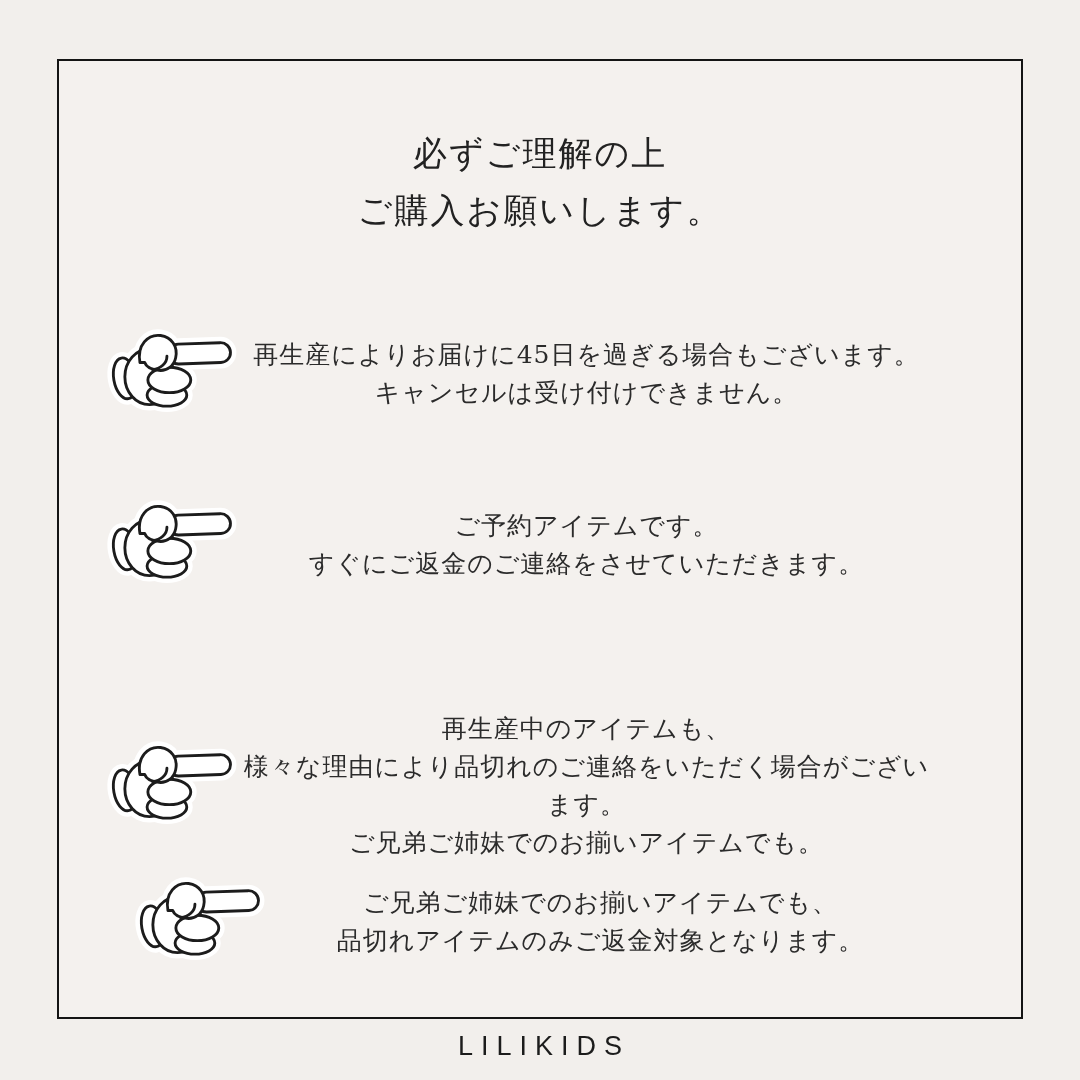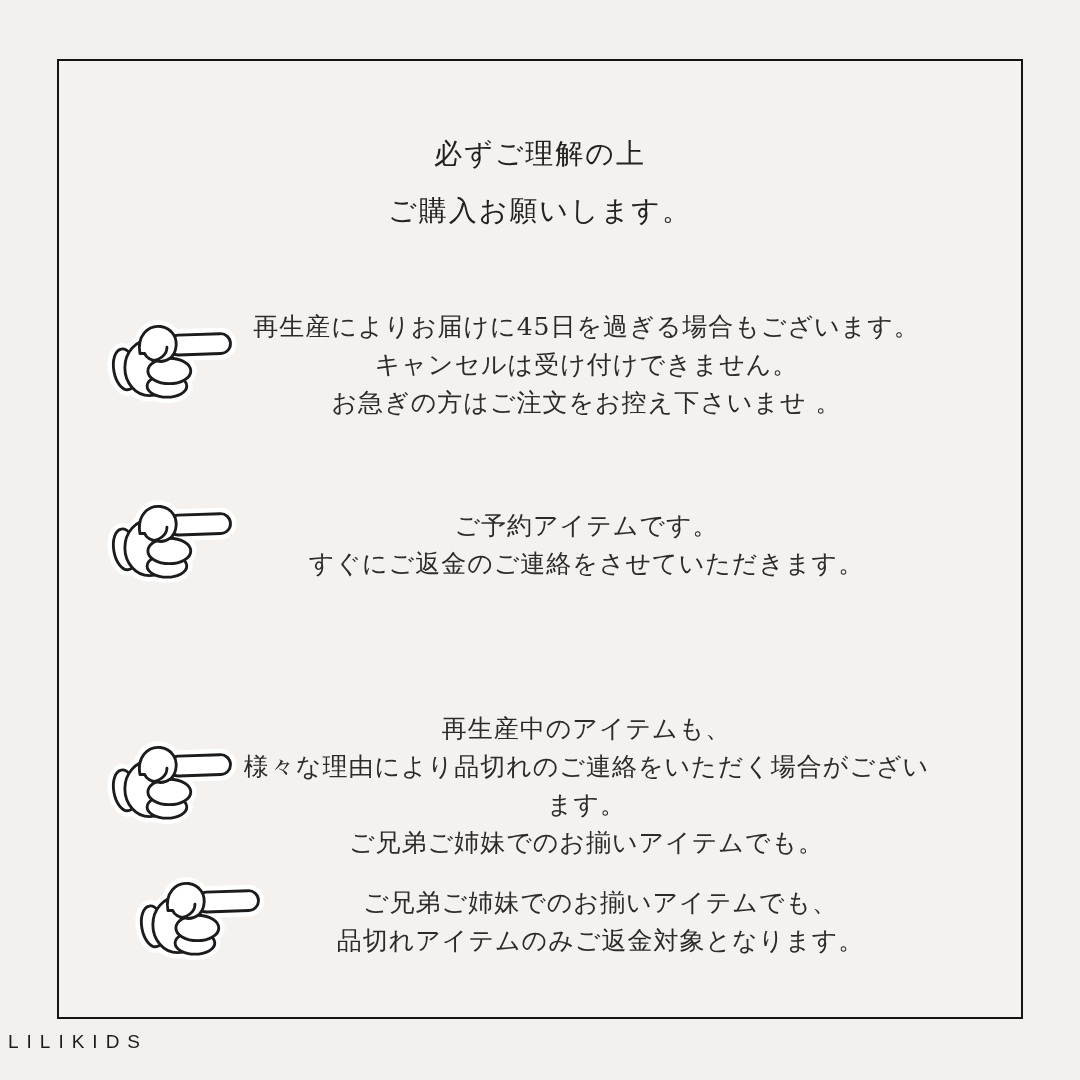--- a/index.html
+++ b/index.html
@@ -16,33 +16,33 @@
     position:absolute;
     left:57px; top:59px;
     width:966px; height:960px;
     border:2.5px solid #141414;
     background:#f4f1ee;
   }
   .title {
     position:absolute;
     top:64px; left:0; right:0;
     text-align:center;
-    font-size:28px;
+    font-size:34px;
     line-height:57px;
     letter-spacing:2px;
     color:#222222;
   }
   .section {
     position:absolute;
     left:0; right:0;
     transform:translateY(-50%);
     display:flex;
     align-items:center;
   }
-  .s1 { top:304px; }
+  .s1 { top:313px; }
   .s2 { top:484px;justify-content:flex-end; }
   .s3 { top:681px;margin-top:44px; }
   .s4 { top:861px;padding-left:28px; }
   .hand-box {
     flex:none;
     margin-left:46px;
     width:135px;
     height:100px;
   }
   .hand-box svg { width:135px; height:100px; display:block; }
@@ -52,23 +52,23 @@
     padding-right:88px;
     font-size:25px;
     line-height:38px;
     letter-spacing:1px;
     color:#2b2b2b;
   }
   .footer {
     position:absolute;
     left:0; right:0;
     top:1031px;
-    text-align:left;
+    text-align:center;
     font-family:"Liberation Sans","DejaVu Sans",sans-serif;
-    font-size:19px;
+    font-size:27px;
     letter-spacing:8px;
     padding-left:8px;
     color:#1c1c1c;
   }
   .defs-holder { position:absolute; width:0; height:0; overflow:hidden; }
 </style>
 </head>
 <body>
 
 <div class="canvas">
@@ -108,21 +108,20 @@
 
     <section class="section s1">
       <span class="hand-box">
         <svg viewBox="0 0 170 125">
             <use href="#hand-def"></use>
           </svg>
       </span>
       <div class="body-text">
         <div>再生産によりお届けに45日を過ぎる場合もございます。</div>
         <div>キャンセルは受け付けできません。</div>
-        <div>お急ぎの方はご注文をお控え下さいませ 。</div>
       </div>
     </section>
 
     <section class="section s2">
       <span class="hand-box">
         <svg viewBox="0 0 170 125">
             <use href="#hand-def"></use>
           </svg>
       </span>
       <div class="body-text">

